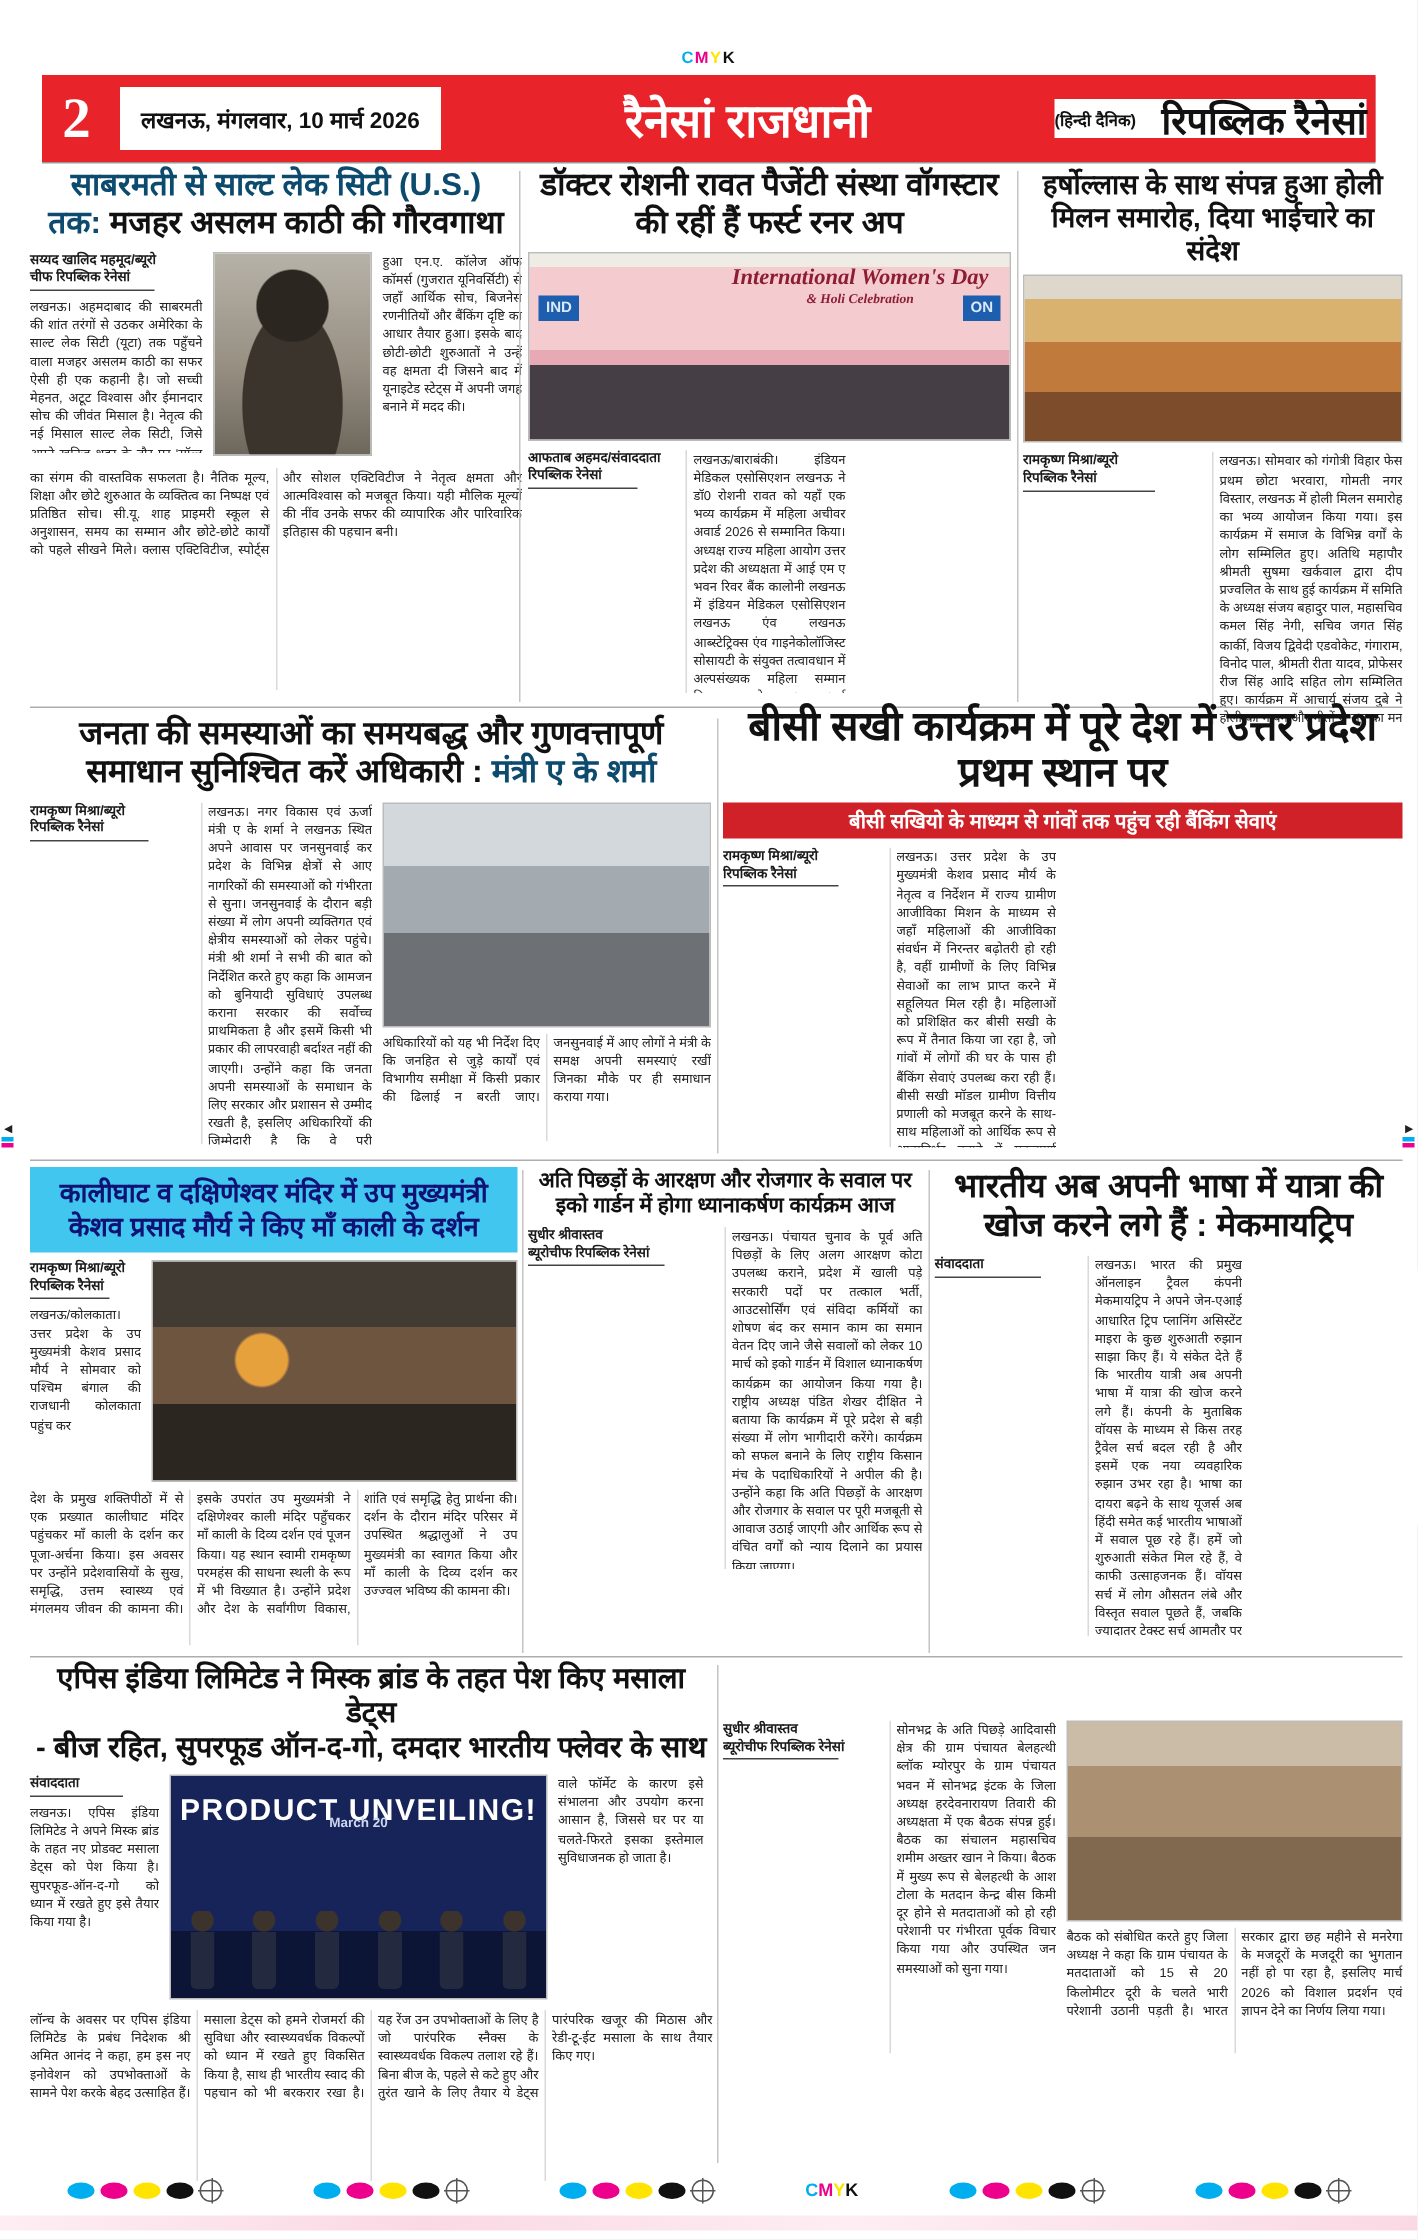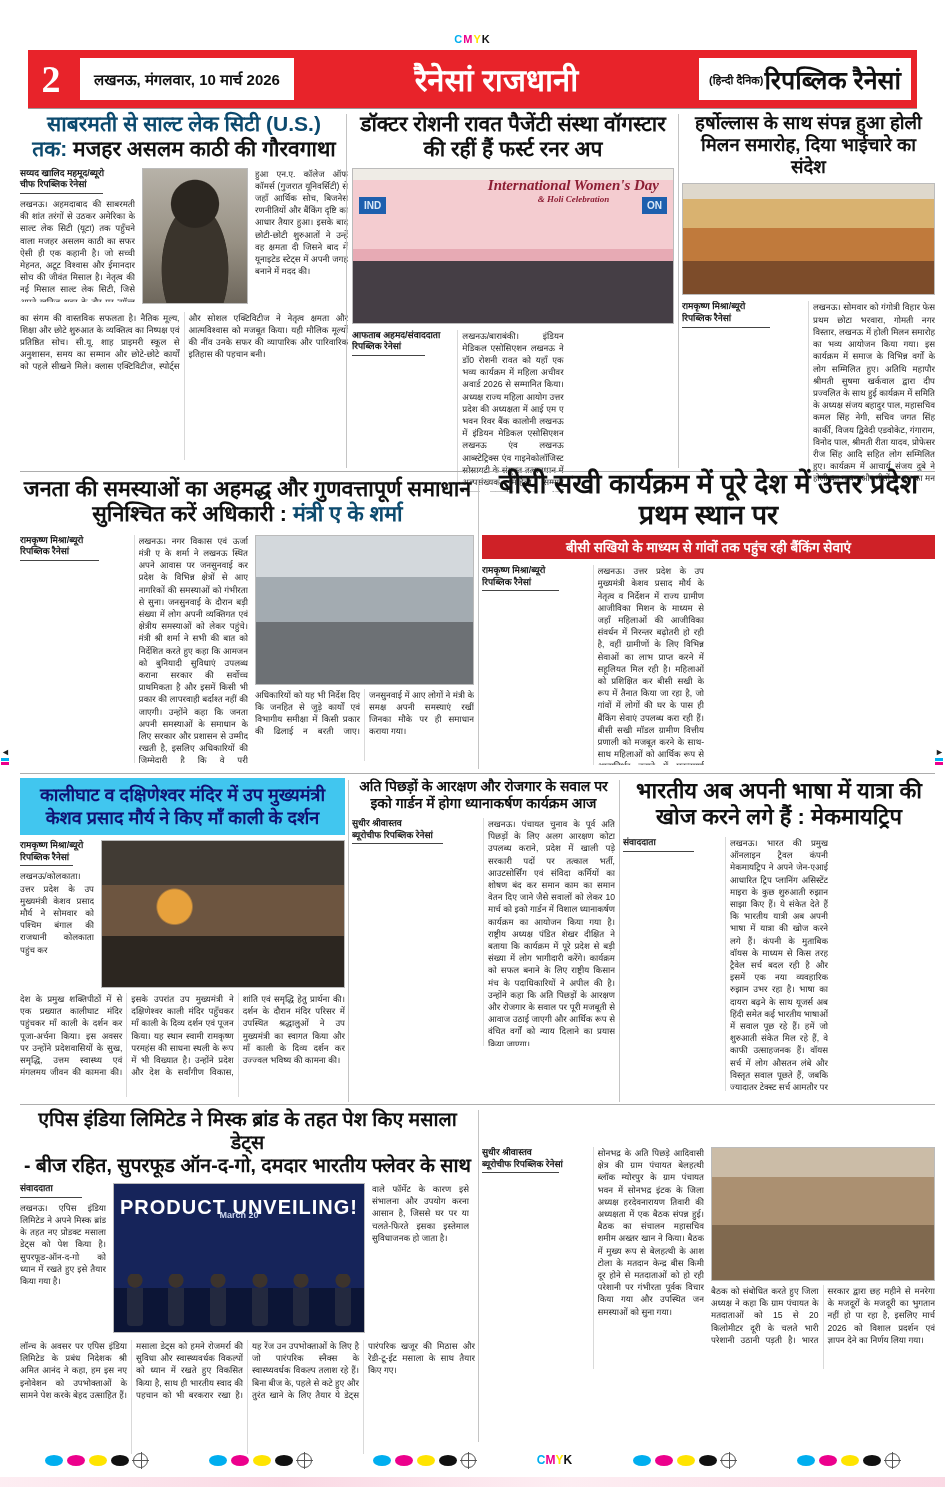--- a/index.html
+++ b/index.html
@@ -9,22 +9,22 @@
   .cmyk-top{position:absolute;top:33px;left:0;width:100%;text-align:center;
             font-size:11px;font-weight:bold;letter-spacing:1px;}
   .cmyk-top .c{color:#00aeef}.cmyk-top .m{color:#ec008c}.cmyk-top .y{color:#ffe400}.cmyk-top .k{color:#111}
   .masthead{position:absolute;left:28px;top:50px;width:889px;height:58px;background:#e8232a;
             display:flex;align-items:center;box-shadow:0 1px 0 #999;}
   .mh-num{width:46px;text-align:center;color:#fff;font-size:38px;font-weight:bold;
           font-family:"Liberation Serif","DejaVu Serif",serif;}
   .mh-date{background:#fff;height:42px;margin:0 6px;padding:0 14px;display:flex;align-items:center;
            font-weight:bold;font-size:15px;color:#111;}
   .mh-center{flex:1;text-align:center;color:#fff;font-size:31px;font-weight:bold;}
-  .mh-right{background:#fff;height:42px;margin:0 6px;padding:0 10px;display:flex;align-items:baseline;
-            gap:1px;align-items:center;}
+  .mh-right{background:#fff;height:26px;margin:0 6px;padding:0 0;display:flex;align-items:baseline;
+            gap:17px;align-items:center;}
   .mh-right .tag{font-size:11px;font-weight:bold;color:#111;}
   .mh-right .paper{font-size:25px;font-weight:bold;color:#111;}
   
   .art{position:absolute;}
   .hl{text-align:center;font-weight:bold;line-height:1.18;color:#111;}
   .hl .red{color:#0c4a6e;}
   .byline{font-weight:bold;font-size:9px;white-space:pre-line;line-height:1.3;margin-bottom:2px;}
   .byrule{border-bottom:1px solid #444;width:72%;margin:1px 0 4px 0;}
   .btext{font-size:8.6px;line-height:1.42;text-align:justify;overflow:hidden;color:#222;}
   .mc{column-gap:9px;column-rule:1px solid #d9d9d9;overflow:hidden;}
@@ -116,21 +116,21 @@
         <div class="btext" style="height:104px">लखनऊ। अहमदाबाद की साबरमती की शांत तरंगों से उठकर अमेरिका के साल्ट लेक सिटी (यूटा) तक पहुँचने वाला मजहर असलम काठी का सफर ऐसी ही एक कहानी है। जो सच्ची मेहनत, अटूट विश्वास और ईमानदार सोच की जीवंत मिसाल है। नेतृत्व की नई मिसाल साल्ट लेक सिटी, जिसे अपने खनिज शहर के तौर पर 'सॉल्ट सिटी' भी जाना जाता है।</div>
       </div>
       <div class="photo ph-portrait" style="width:106px;height:136px;"></div>
       <div class="btext" style="width:93px;height:138px">हुआ एन.ए. कॉलेज ऑफ कॉमर्स (गुजरात यूनिवर्सिटी) से जहाँ आर्थिक सोच, बिजनेस रणनीतियों और बैंकिंग दृष्टि का आधार तैयार हुआ। इसके बाद छोटी-छोटी शुरुआतों ने उन्हें वह क्षमता दी जिसने बाद में यूनाइटेड स्टेट्स में अपनी जगह बनाने में मदद की।</div>
     </div>
     <div class="btext mc c2" style="margin-top:6px;height:148px;">का संगम की वास्तविक सफलता है। नैतिक मूल्य, शिक्षा और छोटे शुरुआत के व्यक्तित्व का निष्पक्ष एवं प्रतिष्ठित सोच। सी.यू. शाह प्राइमरी स्कूल से अनुशासन, समय का सम्मान और छोटे-छोटे कार्यों को पहले सीखने मिले। क्लास एक्टिविटीज, स्पोर्ट्स और सोशल एक्टिविटीज ने नेतृत्व क्षमता और आत्मविश्वास को मजबूत किया। यही मौलिक मूल्यों की नींव उनके सफर की व्यापारिक और पारिवारिक इतिहास की पहचान बनी।</div>
   </div>
 
   <div class="art" style="left:352px;top:112px;width:322px;">
     <div class="hl" style="font-size:21px">डॉक्टर रोशनी रावत पैजेंटी संस्था वॉगस्टार की रहीं हैं फर्स्ट रनर अप</div>
-    <div class="photo ph-event" style="width:100%;height:156px;margin-top:6px;">
+    <div class="photo ph-event" style="width:100%;height:126px;margin-top:6px;">
       <div class="bannertxt">
         <div class="bt1">International Women's Day</div>
         <div class="bt2">&amp; Holi Celebration</div>
       </div>
       <span class="sign" style="left:6px">IND</span>
       <span class="sign" style="right:6px">ON</span>
     </div>
     <div class="mc c3" style="margin-top:6px;height:162px;">
       <div class="byline">आफताब अहमद/संवाददाता
 रिपब्लिक रेनेसां</div>
@@ -149,21 +149,21 @@
       <div class="btext">लखनऊ। सोमवार को गंगोत्री विहार फेस प्रथम छोटा भरवारा, गोमती नगर विस्तार, लखनऊ में होली मिलन समारोह का भव्य आयोजन किया गया। इस कार्यक्रम में समाज के विभिन्न वर्गों के लोग सम्मिलित हुए। अतिथि महापौर श्रीमती सुषमा खर्कवाल द्वारा दीप प्रज्वलित के साथ हुई कार्यक्रम में समिति के अध्यक्ष संजय बहादुर पाल, महासचिव कमल सिंह नेगी, सचिव जगत सिंह कार्की, विजय द्विवेदी एडवोकेट, गंगाराम, विनोद पाल, श्रीमती रीता यादव, प्रोफेसर रीज सिंह आदि सहित लोग सम्मिलित हुए। कार्यक्रम में आचार्य संजय दुबे ने होली का गायन और गीतों से सब का मन लुभाया। समारोह की शुरुआत मुख्य अतिथि द्वारा हुई।</div>
     </div>
   </div>
 
   <div class="vr" style="left:346px;top:114px;height:354px;"></div>
   <div class="vr" style="left:678px;top:114px;height:354px;"></div>
   <div class="hrl" style="top:471px;"></div>
 
   <div class="art" style="left:20px;top:477px;width:455px;">
     <div class="hl" style="font-size:21.5px">
-      <span>जनता की समस्याओं का अहमद्ध और गुणवत्तापूर्ण समाधान सुनिश्चित करें अधिकारी : </span><span class="red">मंत्री ए के शर्मा</span>
+      <span>जनता की समस्याओं का समयबद्ध और गुणवत्तापूर्ण समाधान सुनिश्चित करें अधिकारी : </span><span class="red">मंत्री ए के शर्मा</span>
     </div>
     <div class="row" style="margin-top:7px;">
       <div style="width:228px;">
         <div class="mc c2" style="height:228px;">
           <div class="byline">रामकृष्ण मिश्रा/ब्यूरो
 रिपब्लिक रैनेसां</div>
           <div class="byrule"></div>
           <div class="btext">लखनऊ। नगर विकास एवं ऊर्जा मंत्री ए के शर्मा ने लखनऊ स्थित अपने आवास पर जनसुनवाई कर प्रदेश के विभिन्न क्षेत्रों से आए नागरिकों की समस्याओं को गंभीरता से सुना। जनसुनवाई के दौरान बड़ी संख्या में लोग अपनी व्यक्तिगत एवं क्षेत्रीय समस्याओं को लेकर पहुंचे। मंत्री श्री शर्मा ने सभी की बात को निर्देशित करते हुए कहा कि आमजन को बुनियादी सुविधाएं उपलब्ध कराना सरकार की सर्वोच्च प्राथमिकता है और इसमें किसी भी प्रकार की लापरवाही बर्दाश्त नहीं की जाएगी। उन्होंने कहा कि जनता अपनी समस्याओं के समाधान के लिए सरकार और प्रशासन से उम्मीद रखती है, इसलिए अधिकारियों की जिम्मेदारी है कि वे पूरी संवेदनशीलता, पारदर्शिता और जवाबदेही के साथ समयबद्ध समाधान सुनिश्चित करें।</div>
         </div>
       </div>

